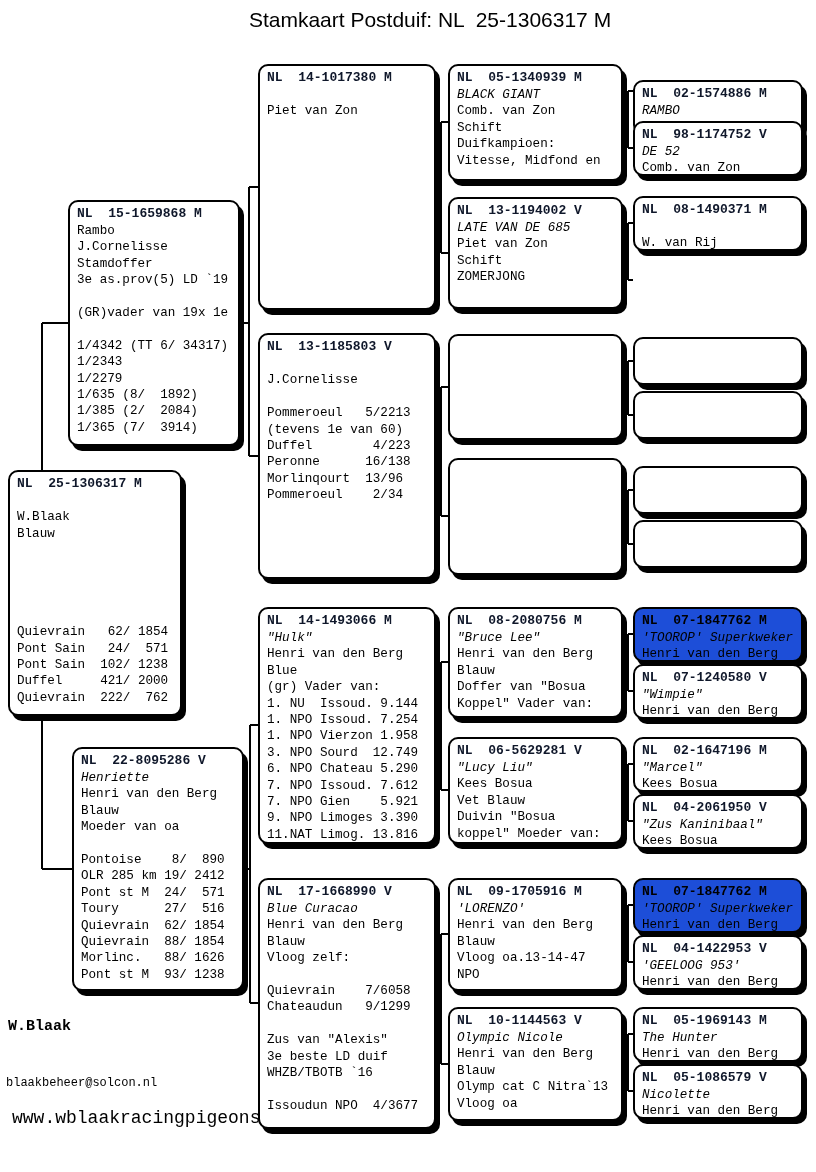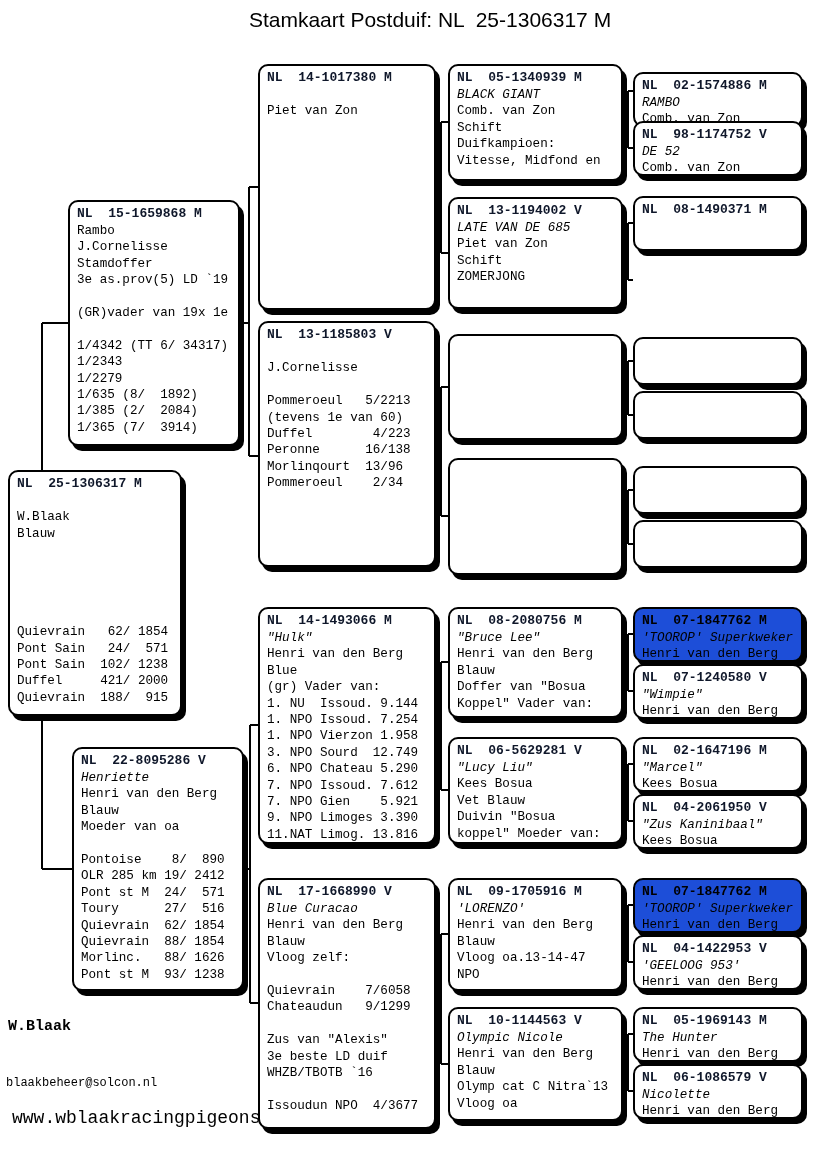--- a/index.html
+++ b/index.html
@@ -61,21 +61,21 @@
         <div class="line">Blauw</div>
         <div class="line">&nbsp;</div>
         <div class="line">&nbsp;</div>
         <div class="line">&nbsp;</div>
         <div class="line">&nbsp;</div>
         <div class="line">&nbsp;</div>
         <div class="line">Quievrain   62/ 1854</div>
         <div class="line">Pont Sain   24/  571</div>
         <div class="line">Pont Sain  102/ 1238</div>
         <div class="line">Duffel     421/ 2000</div>
-        <div class="line">Quievrain  188/  915</div>
+        <div class="line">Quievrain  222/  762</div>
       </div>
   </div>
 
   <div class="box" style="left:68px;top:200px;width:172px;height:246px">
     <div class="box-header">NL  15-1659868 M</div>
     <div class="box-body">
         <div class="line">Rambo</div>
         <div class="line">J.Cornelisse</div>
         <div class="line">Stamdoffer</div>
         <div class="line">3e as.prov(5) LD `19</div>
@@ -109,21 +109,21 @@
       </div>
   </div>
 
   <div class="box" style="left:258px;top:64px;width:178px;height:246px">
     <div class="box-header">NL  14-1017380 M</div>
     <div class="box-body">
         <div class="line">&nbsp;</div>
         <div class="line">Piet van Zon</div>
       </div>
   </div>
-  <div class="box" style="left:258px;top:321px;width:178px;height:246px">
+  <div class="box" style="left:258px;top:333px;width:178px;height:246px">
     <div class="box-header">NL  13-1185803 V</div>
     <div class="box-body">
         <div class="line">&nbsp;</div>
         <div class="line">J.Cornelisse</div>
         <div class="line">&nbsp;</div>
         <div class="line">Pommeroeul   5/2213</div>
         <div class="line">(tevens 1e van 60)</div>
         <div class="line">Duffel        4/223</div>
         <div class="line">Peronne      16/138</div>
         <div class="line">Morlinqourt  13/96</div>
@@ -222,36 +222,40 @@
     <div class="box-header">NL  10-1144563 V</div>
     <div class="box-body">
         <div class="line italic">Olympic Nicole</div>
         <div class="line">Henri van den Berg</div>
         <div class="line">Blauw</div>
         <div class="line">Olymp cat C Nitra`13</div>
         <div class="line">Vloog oa</div>
       </div>
   </div>
 
-  <div class="box" style="left:633px;top:72px;width:170px;height:55px">
+  <div class="box" style="left:633px;top:80px;width:170px;height:55px">
     <div class="box-header">NL  02-1574886 M</div>
     <div class="box-body">
         <div class="line italic">RAMBO</div>
         <div class="line">Comb. van Zon</div>
       </div>
   </div>
   <div class="box" style="left:633px;top:121px;width:170px;height:55px">
     <div class="box-header">NL  98-1174752 V</div>
     <div class="box-body">
         <div class="line italic">DE 52</div>
         <div class="line">Comb. van Zon</div>
       </div>
   </div>
   <div class="box" style="left:633px;top:196px;width:170px;height:55px">
     <div class="box-header">NL  08-1490371 M</div>
+    <div class="box-body">
+        <div class="line">&nbsp;</div>
+        <div class="line">W. van Rij</div>
+      </div>
   </div>
   <div class="box" style="left:633px;top:337px;width:170px;height:48px"></div>
   <div class="box" style="left:633px;top:391px;width:170px;height:48px"></div>
   <div class="box" style="left:633px;top:466px;width:170px;height:48px"></div>
   <div class="box" style="left:633px;top:520px;width:170px;height:48px"></div>
   <div class="box pink" style="left:633px;top:607px;width:170px;height:55px">
     <div class="box-header">NL  07-1847762 M</div>
     <div class="box-body">
         <div class="line italic">'TOOROP' Superkweker</div>
         <div class="line">Henri van den Berg</div>
@@ -293,21 +297,21 @@
       </div>
   </div>
   <div class="box" style="left:633px;top:1007px;width:170px;height:55px">
     <div class="box-header">NL  05-1969143 M</div>
     <div class="box-body">
         <div class="line italic">The Hunter</div>
         <div class="line">Henri van den Berg</div>
       </div>
   </div>
   <div class="box" style="left:633px;top:1064px;width:170px;height:55px">
-    <div class="box-header">NL  06-1086579 V</div>
+    <div class="box-header">NL  05-1086579 V</div>
     <div class="box-body">
         <div class="line italic">Nicolette</div>
         <div class="line">Henri van den Berg</div>
       </div>
   </div>
 
   <div class="footer-owner">W.Blaak</div>
   <div class="footer-email">blaakbeheer@solcon.nl</div>
   <div class="footer-site">www.wblaakracingpigeons.nl</div>
 

